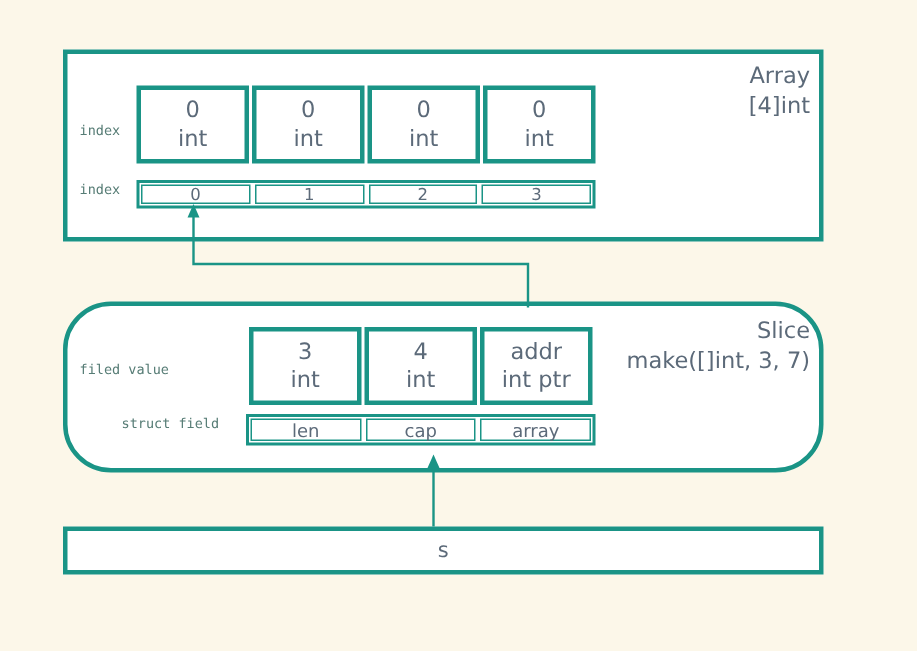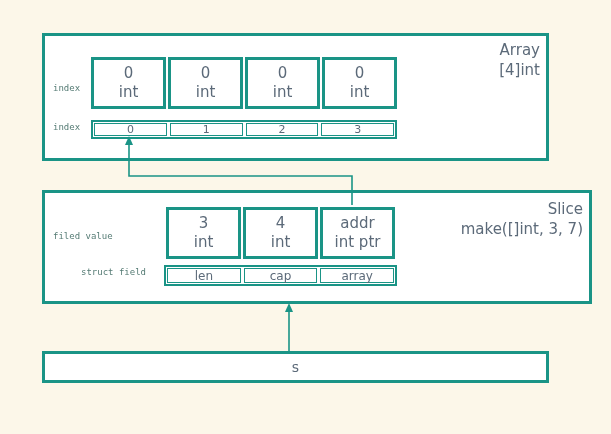--- a/index.html
+++ b/index.html
@@ -12,21 +12,21 @@
   body{background:var(--bg);}
   .canvas{
     position:relative;width:611px;height:434px;background:var(--bg);
     font-family:"DejaVu Sans","Liberation Sans",sans-serif;overflow:hidden;text-decoration:underline;
   }
   .frame{
     position:absolute;background:#fff;border:3px solid var(--teal);
     box-sizing:border-box;
   }
   #array-frame{left:42px;top:33px;width:507px;height:128px;}
-  #slice-frame{left:42px;top:190px;width:550px;height:114px;}
+  #slice-frame{left:42px;top:201px;width:507px;height:114px;border-radius:32px;}
   #s-frame{left:42px;top:351px;width:507px;height:32px;display:flex;align-items:center;justify-content:center;}
   .frame-title{
     position:absolute;right:6px;top:4px;text-align:right;
     color:var(--txt);font-size:15px;line-height:20px;white-space:pre;
   }
   .mono-label{
     position:absolute;left:8px;
     font-family:"DejaVu Sans Mono","Liberation Mono",monospace;
     font-size:9px;color:var(--lbl);letter-spacing:0px;white-space:nowrap;
   }

